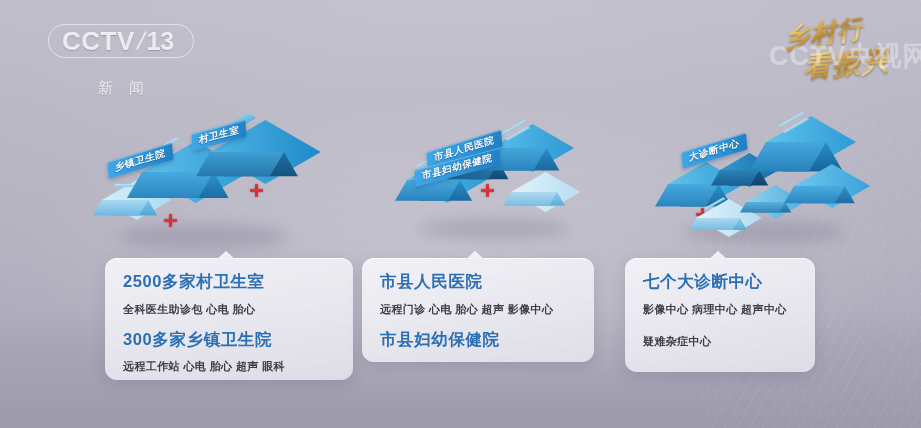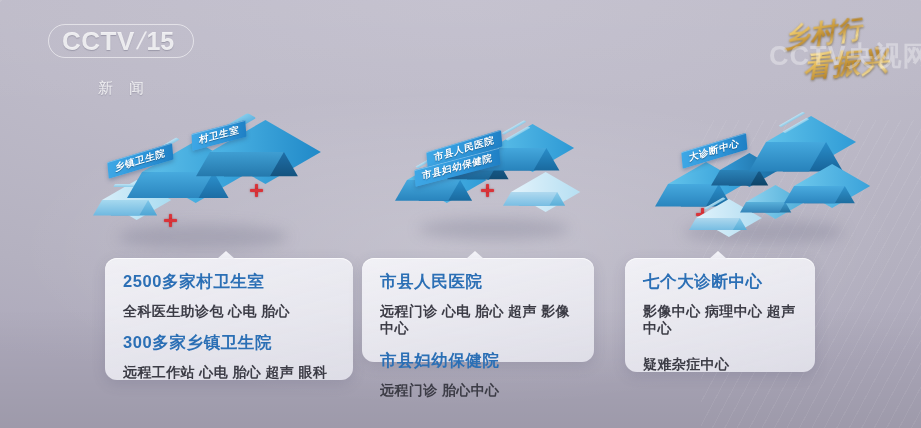--- a/index.html
+++ b/index.html
@@ -88,41 +88,41 @@
 
   
   .card{position:absolute;border-radius:12px;
     background:linear-gradient(165deg, rgba(246,246,250,.90) 0%, rgba(232,232,240,.84) 100%);
     box-shadow:0 4px 14px rgba(70,70,100,.16), inset 0 1px 0 rgba(255,255,255,.72);
     backdrop-filter:blur(2px);}
   .notch{position:absolute;top:-7px;width:18px;height:8px;
     background:linear-gradient(180deg,rgba(248,248,252,.95),rgba(240,240,246,.9));
     clip-path:polygon(50% 0,100% 100%,0 100%);}
   .c-head{font-size:16.5px;font-weight:700;color:#2b6fb5;letter-spacing:.6px;line-height:1.2;}
-  .c-sub{font-size:14px;font-weight:700;color:#3c3c46;letter-spacing:.4px;line-height:1.25;}
+  .c-sub{font-size:11px;font-weight:700;color:#3c3c46;letter-spacing:.4px;line-height:1.25;}
   .c-body{position:absolute;left:18px;right:14px;top:14px;}
   .gap-a{height:11px;}
   .gap-b{height:13px;}
   .gap-c{height:9px;}
 </style>
 </head>
 <body>
 
 <div id="stage">
 
   <div id="vignette"></div>
   <div id="texture-right"></div>
 
   <div id="cctv-logo">
     <div style="position:relative;width:146px;height:49px;">
       <div class="cctv-oval"></div>
       <div class="cctv-row" style="padding-left:10px;">
         <span class="cctv-word">CCTV</span>
         <span class="cctv-slash">/</span>
-        <span class="cctv-13">15</span>
+        <span class="cctv-13">13</span>
       </div>
     </div>
     <div class="cctv-sub">
       <span>新</span>
       <span>闻</span>
     </div>
   </div>
 
 
   <div id="gold-logo">
@@ -258,21 +258,20 @@
 
   <div class="card" style="left:362px;top:258px;width:232px;height:104px;">
     <div class="notch" style="left:104px;"></div>
     <div class="c-body">
       <div class="c-head">市县人民医院</div>
       <div class="gap-a"></div>
       <div class="c-sub">远程门诊  心电  胎心  超声  影像中心</div>
       <div class="gap-b"></div>
       <div class="c-head">市县妇幼保健院</div>
       <div class="gap-a"></div>
-      <div class="c-sub">远程门诊  胎心中心</div>
     </div>
   </div>
 
   <div class="card" style="left:625px;top:258px;width:190px;height:114px;">
     <div class="notch" style="left:84px;"></div>
     <div class="c-body">
       <div class="c-head">七个大诊断中心</div>
       <div class="gap-a"></div>
       <div class="c-sub">影像中心 病理中心 超声中心</div>
       <div class="gap-c"></div>

